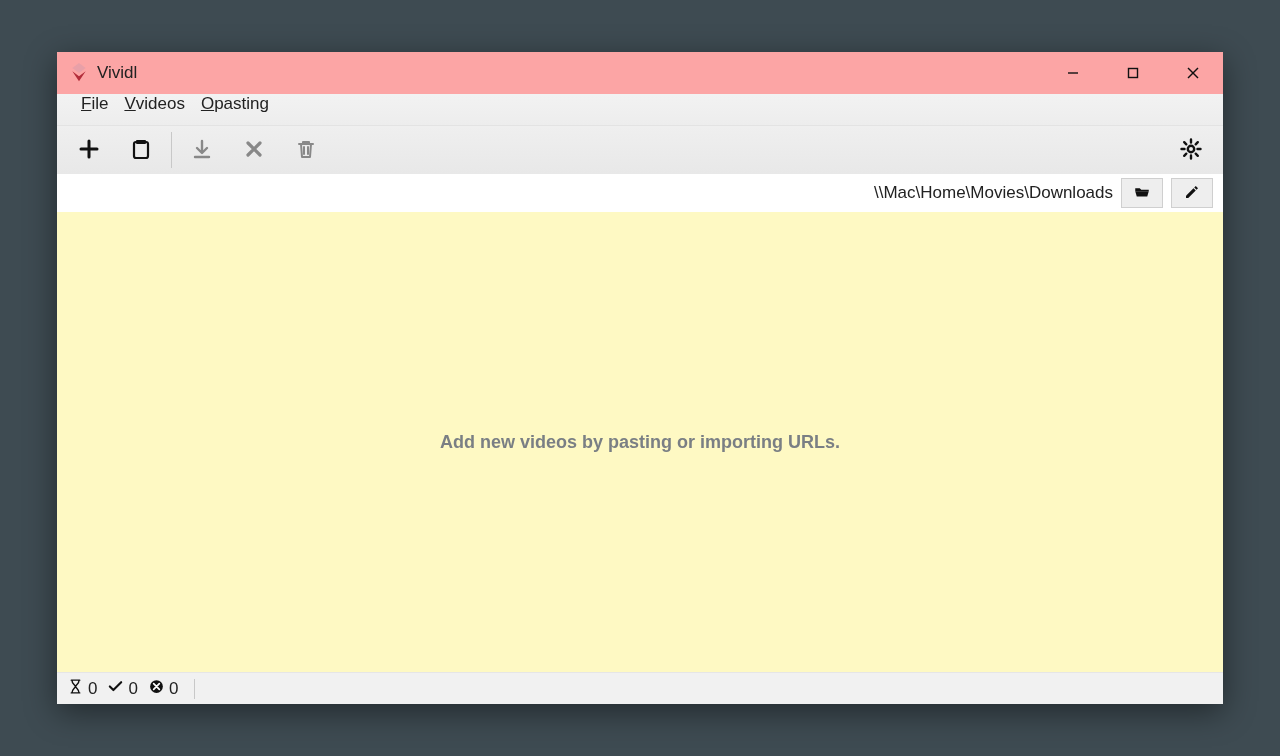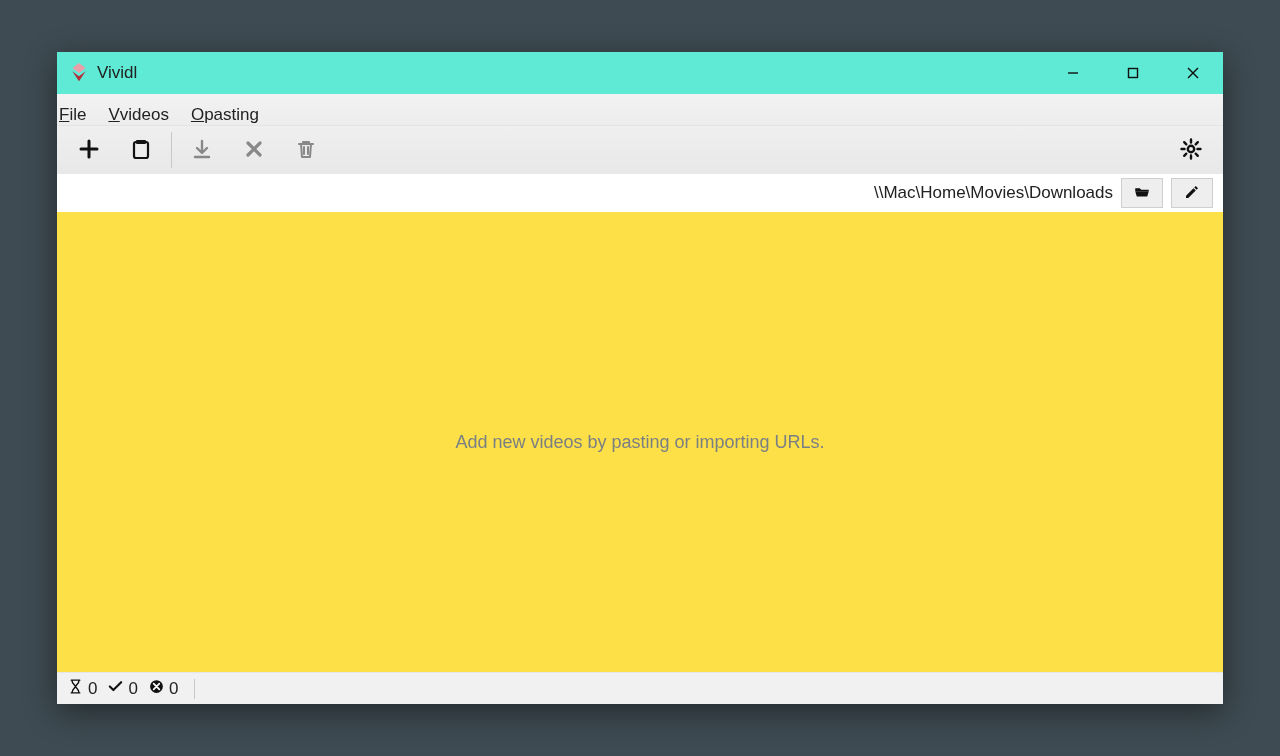--- a/index.html
+++ b/index.html
@@ -21,21 +21,21 @@
     display: flex;
     flex-direction: column;
     position: relative;
   }
   
   .titlebar {
     height: 42px;
     display: flex;
     align-items: center;
     padding-left: 12px;
-    background: #5eead4;
+    background: #fca5a5;
     flex: 0 0 auto;
   }
   .titlebar .app-icon {
     width: 20px; height: 20px;
     margin-right: 8px;
   }
   .titlebar .title-text {
     font-size: 17px;
     color: #222;
   }
@@ -51,23 +51,23 @@
     justify-content: center;
     cursor: pointer;
   }
   .win-controls .winbtn svg { stroke: #111; stroke-width: 1.4; fill: none; }
   
   .menubar {
     height: 32px;
     background: linear-gradient(#f2f2f2,#ededed);
     border-bottom: 1px solid #e3e3e3;
     display: flex;
-    align-items: flex-end;
-    padding-left: 2px;
-    gap: 22px;
+    align-items: flex-start;
+    padding-left: 24px;
+    gap: 16px;
     flex: 0 0 auto;
   }
   .menubar .menu-item {
     font-size: 17px;
     color: #222;
     cursor: pointer;
   }
   .menubar .menu-item .ul { text-decoration: underline; }
   
   .toolbar {
@@ -111,24 +111,25 @@
     width: 42px; height: 30px;
     background: #eeeeee;
     border: 1px solid #cfcfcf;
     display: flex; align-items: center; justify-content: center;
     cursor: pointer;
   }
   .pathbar .pathbtn svg { width: 18px; height: 18px; }
   
   .content {
     flex: 1;
-    background: #fde047;
+    background: #fef9c3;
     display: flex;
     align-items: center;
     justify-content: center;
+    font-weight: bold;
   }
   .content .empty-text {
     color: #7a7f84;
     font-size: 18px;
   }
   
   .statusbar {
     height: 32px;
     background: #f1f1f1;
     border-top: 1px solid #e6e6e6;

